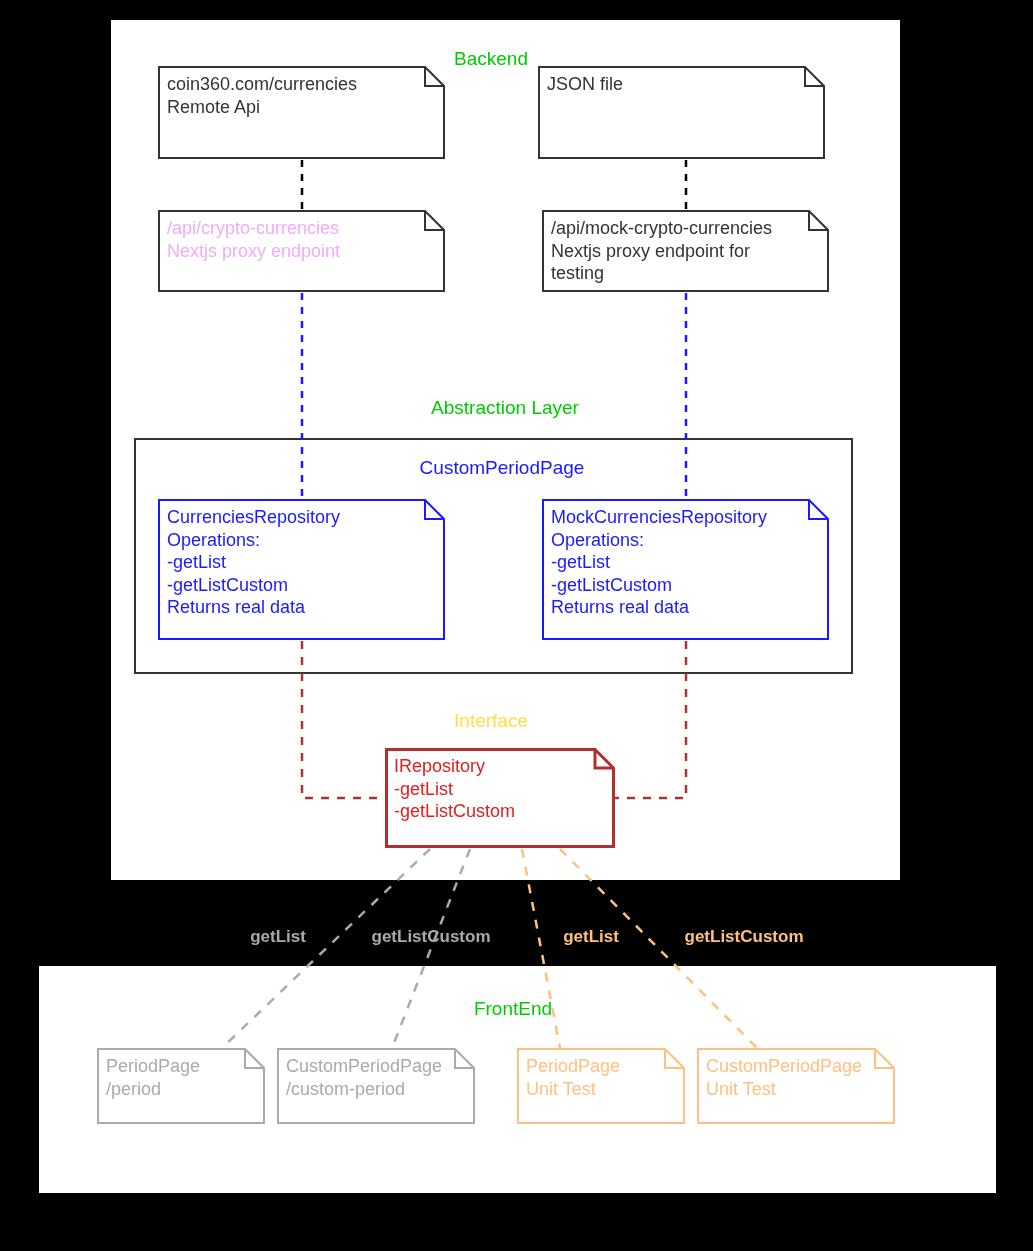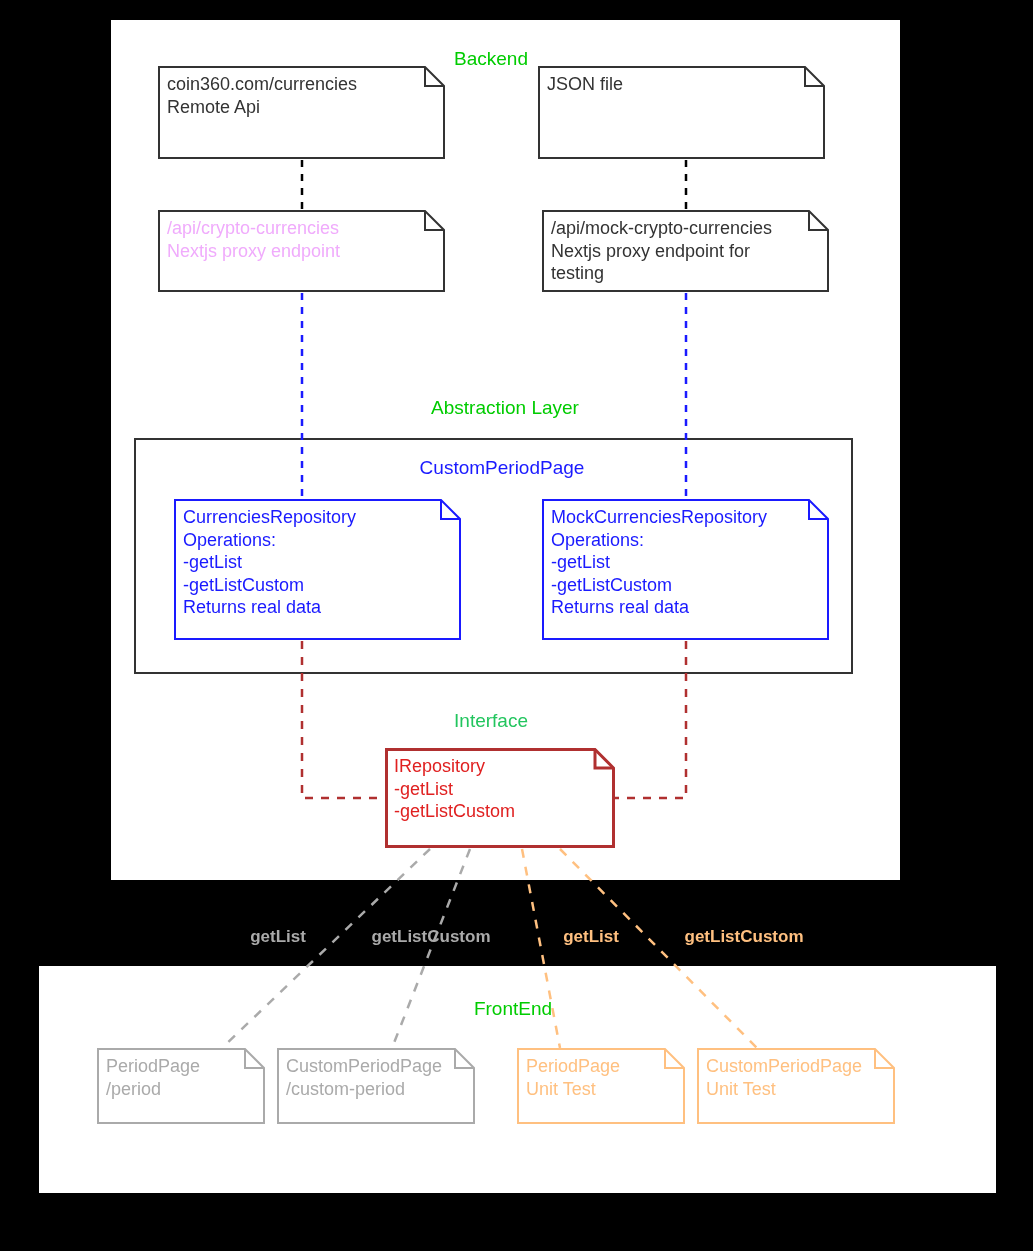--- a/index.html
+++ b/index.html
@@ -125,21 +125,21 @@
     <line x1="686" y1="160" x2="686" y2="209" stroke="#000000" stroke-width="2.5" stroke-dasharray="7,7"></line>
   </svg>
 
   <div class="panel" style="left:111px; top:377px; width:789px; height:503px;">
     <div class="panel-title" style="left:394px; top:20px;">Abstraction Layer</div>
   </div>
 
   <div class="inner-box" style="left:134px; top:438px; width:719px; height:236px;"></div>
   <div class="inner-title" style="left:502px; top:457px; color:#1a1aff;">CustomPeriodPage</div>
 
-  <div class="note" style="left:158px; top:499px; width:272px; height:141px;margin-left:16px;">
+  <div class="note" style="left:158px; top:499px; width:272px; height:141px;">
     <svg width="287" height="141" viewBox="0 0 287 141">
       <path d="M1,1 H267 L286,20 V140 H1 Z" fill="none" stroke="#1a1aff" stroke-width="2"></path>
       <path d="M267,1 V20 H286" fill="none" stroke="#1a1aff" stroke-width="2"></path>
     </svg>
     <div class="note-text" style="color:#1a1aff;">CurrenciesRepository
 Operations:
 -getList
 -getListCustom
 Returns real data</div>
   </div>
@@ -154,21 +154,21 @@
 -getList
 -getListCustom
 Returns real data</div>
   </div>
 
   <svg class="conn" style="left:0; top:0; width:1033px; height:1251px;">
     <line x1="302" y1="293" x2="302" y2="499" stroke="#1a1aff" stroke-width="2.5" stroke-dasharray="7,7"></line>
     <line x1="686" y1="293" x2="686" y2="499" stroke="#1a1aff" stroke-width="2.5" stroke-dasharray="7,7"></line>
   </svg>
 
-  <div class="inner-title" style="left:491px; top:710px; color:#22c55e;">Interface</div>
+  <div class="inner-title" style="left:491px; top:710px; color:#fde047;">Interface</div>
 
   <div class="note" style="left:385px; top:748px; width:210px; height:100px;border-radius:24px;">
     <svg width="230" height="100" viewBox="0 0 230 100">
       <path d="M1.5,1.5 H210 L228.5,20 V98.5 H1.5 Z" fill="none" stroke="#b03030" stroke-width="3"></path>
       <path d="M210,1.5 V20 H228.5" fill="none" stroke="#b03030" stroke-width="3"></path>
     </svg>
     <div class="note-text" style="color:#e02020;">IRepository
 -getList
 -getListCustom</div>
   </div>

